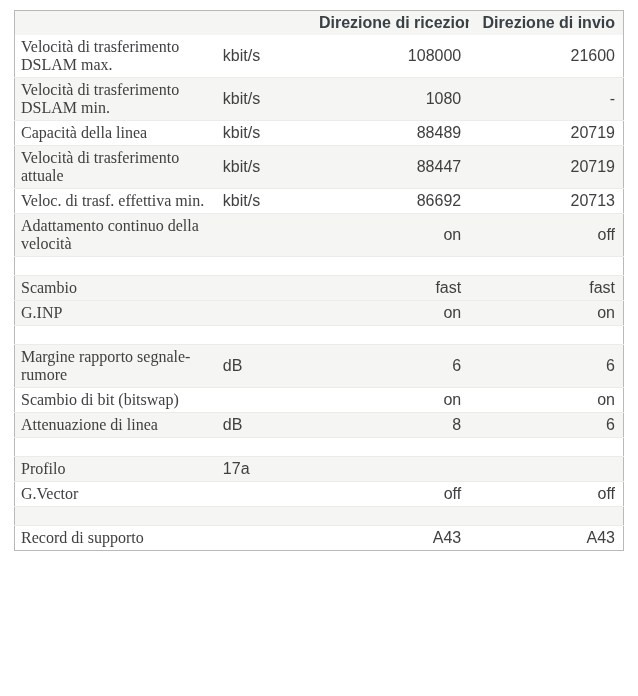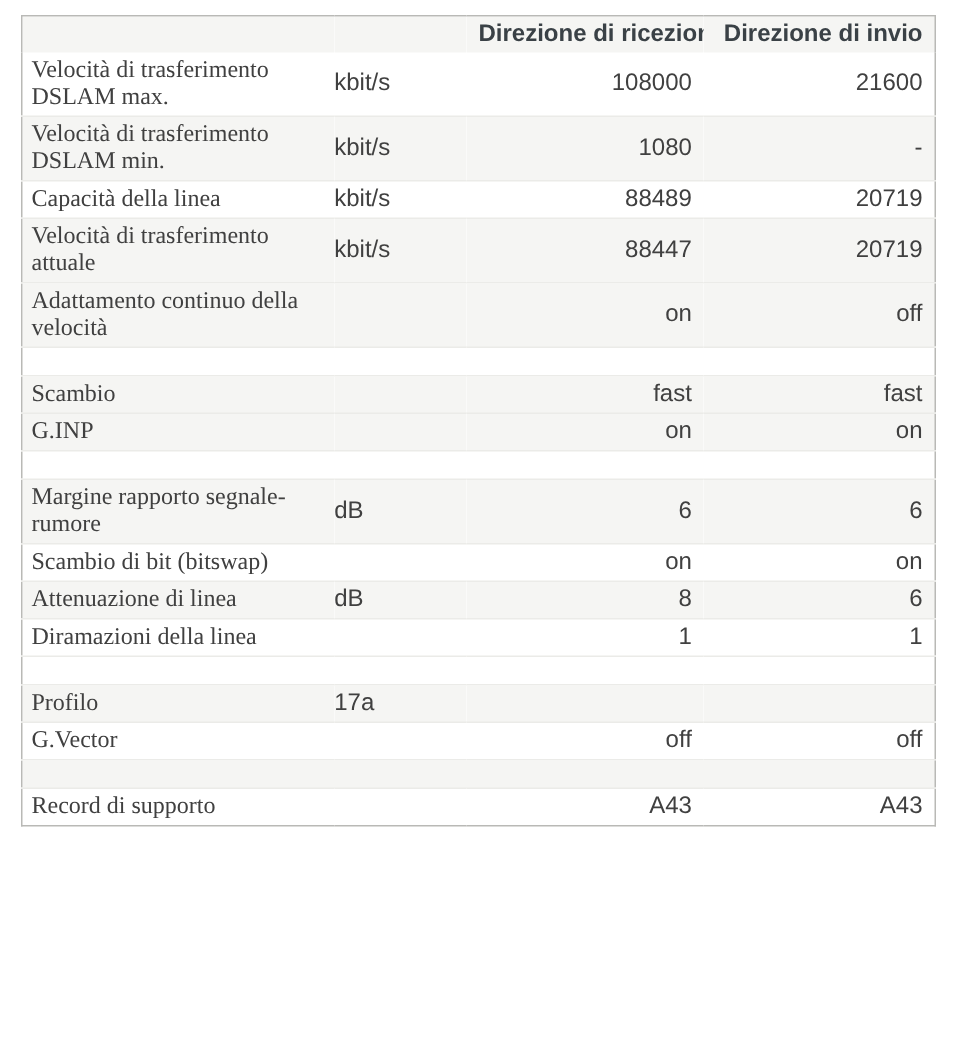--- a/index.html
+++ b/index.html
@@ -90,20 +90,26 @@
           <td class="cell-unit">kbit/s</td>
           <td class="cell-rx">88489</td>
           <td class="cell-tx">20719</td>
         </tr>
         <tr class="shade-gray">
           <td class="cell-label">Velocità di trasferimento attuale</td>
           <td class="cell-unit">kbit/s</td>
           <td class="cell-rx">88447</td>
           <td class="cell-tx">20719</td>
         </tr>
+        <tr class="shade-white">
+          <td class="cell-label">Veloc. di trasf. effettiva min.</td>
+          <td class="cell-unit">kbit/s</td>
+          <td class="cell-rx">86692</td>
+          <td class="cell-tx">20713</td>
+        </tr>
         <tr class="shade-gray">
           <td class="cell-label">Adattamento continuo della velocità</td>
           <td class="cell-unit"></td>
           <td class="cell-rx">on</td>
           <td class="cell-tx">off</td>
         </tr>
         <tr class="shade-white spacer">
           <td colspan="4"></td>
         </tr>
         <tr class="shade-gray">
@@ -132,26 +138,20 @@
           <td class="cell-unit"></td>
           <td class="cell-rx">on</td>
           <td class="cell-tx">on</td>
         </tr>
         <tr class="shade-gray">
           <td class="cell-label">Attenuazione di linea</td>
           <td class="cell-unit">dB</td>
           <td class="cell-rx">8</td>
           <td class="cell-tx">6</td>
         </tr>
-        <tr class="shade-white">
-          <td class="cell-label">Diramazioni della linea</td>
-          <td class="cell-unit"></td>
-          <td class="cell-rx">1</td>
-          <td class="cell-tx">1</td>
-        </tr>
         <tr class="shade-white spacer">
           <td colspan="4"></td>
         </tr>
         <tr class="shade-gray">
           <td class="cell-label">Profilo</td>
           <td class="cell-unit">17a</td>
           <td class="cell-rx"></td>
           <td class="cell-tx"></td>
         </tr>
         <tr class="shade-white">

